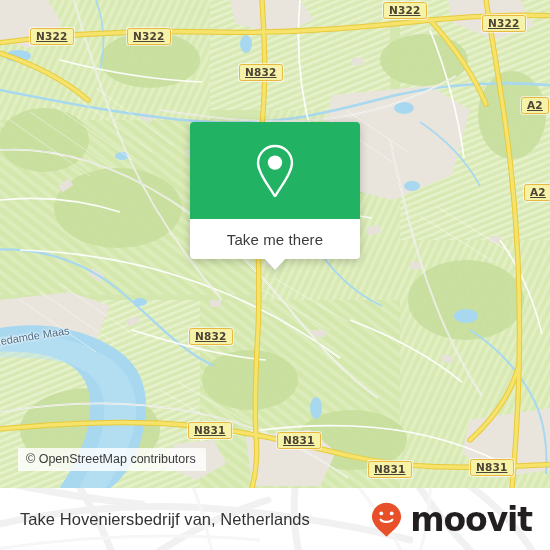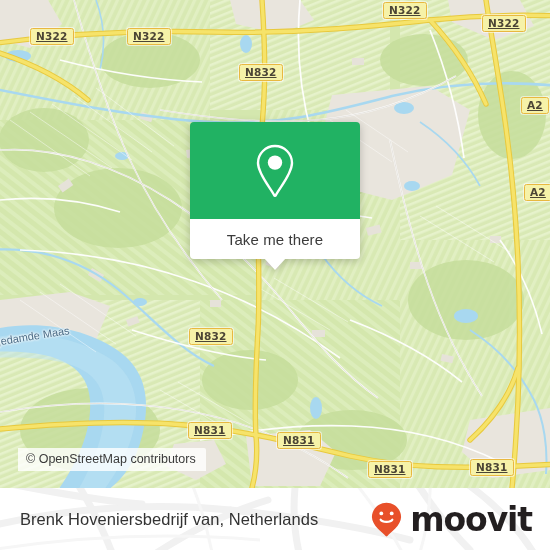--- a/index.html
+++ b/index.html
@@ -388,21 +388,21 @@
         <path d="M-10,14 C40,24 92,34 142,38"></path>
       </g>
       <g stroke="#f6f6f6" fill="none" stroke-width="3">
         <path d="M-10,84 C80,70 170,66 260,74"></path>
         <path d="M180,-10 C196,24 208,60 214,98"></path>
         <path d="M350,10 C374,40 396,72 408,98"></path>
         <path d="M430,-10 C432,30 428,66 416,98"></path>
       </g>
     </svg>
     <div class="footer-inner">
-      <div class="footer-title">Brenk Hoveniersbedrijf van, Netherlands</div>
+      <div class="footer-title">Take Hoveniersbedrijf van, Netherlands</div>
       <div class="brand">
         <svg class="brand-pin" viewBox="0 0 31 35">
           <path d="M15.5 0.8 C7.4 0.8 0.9 7.2 0.9 15.1 C0.9 23.6 11.8 30.8 14.6 34.1 C15.1 34.7 15.9 34.7 16.4 34.1 C19.2 30.8 30.1 23.6 30.1 15.1 C30.1 7.2 23.6 0.8 15.5 0.8 Z" fill="#e8502a"></path>
           <circle cx="10.3" cy="11.4" r="1.9" fill="#ffffff"></circle>
           <circle cx="20.7" cy="11.4" r="1.9" fill="#ffffff"></circle>
           <path d="M9.6 17.6 C11.4 20.6 19.6 20.6 21.4 17.6" fill="none" stroke="#ffffff" stroke-width="2.1" stroke-linecap="round"></path>
         </svg>
         <span class="brand-text">moovit</span>
       </div>
     </div>

